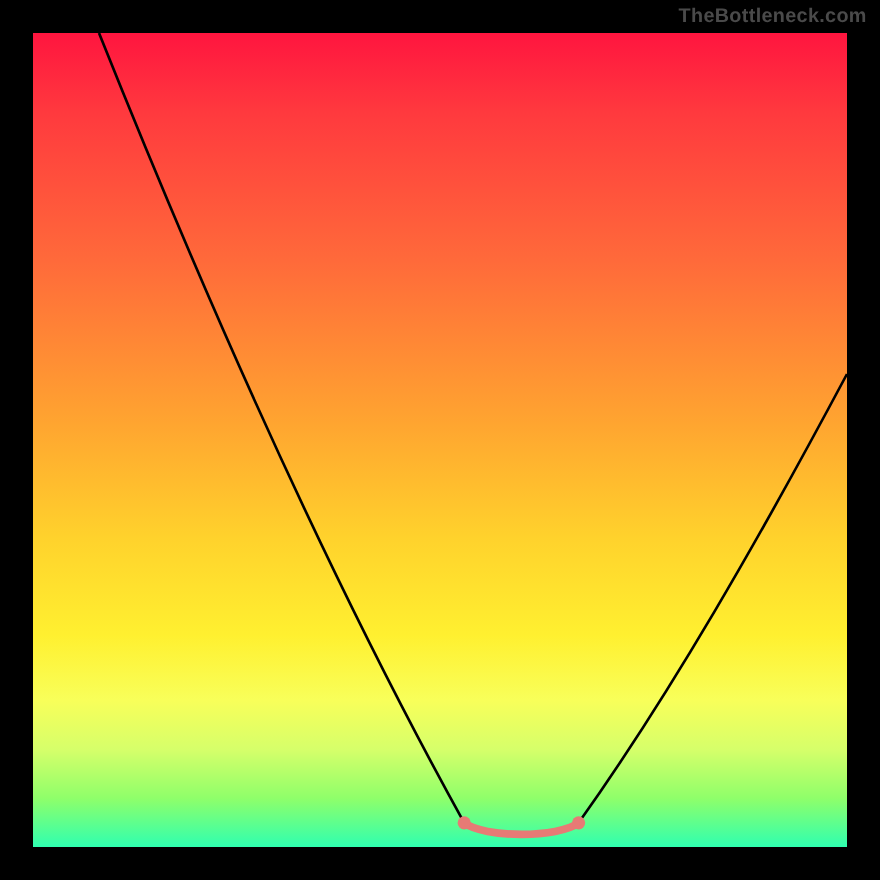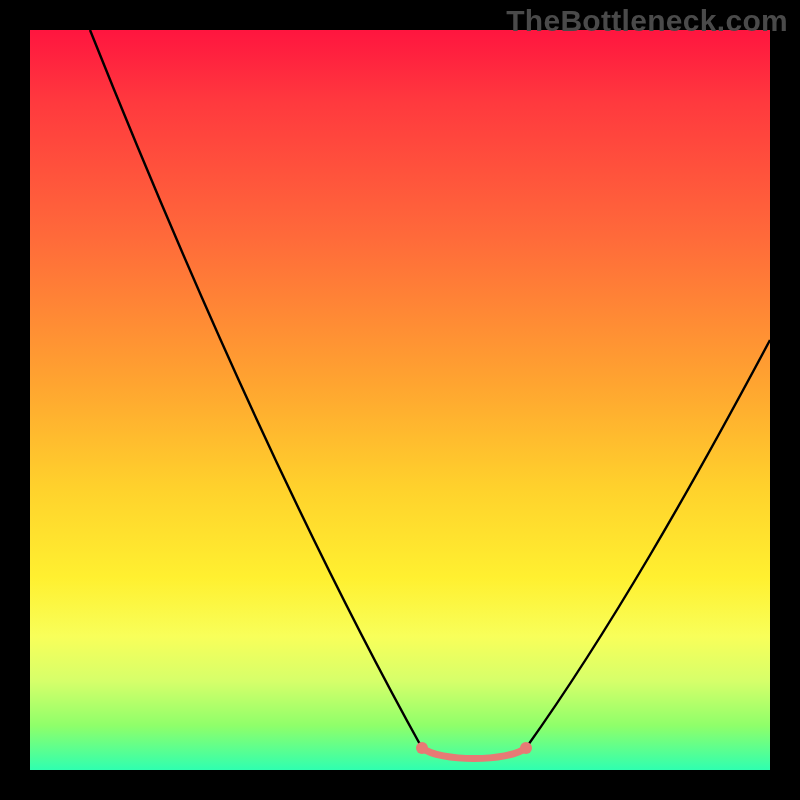--- a/index.html
+++ b/index.html
@@ -36,21 +36,21 @@
       #d6ff6a 88%,
       #8fff6a 94%,
       #2fffb0 100%
     );
   }
   .watermark {
     position: absolute;
     top: 4px;
     right: 12px;
     color: #4a4a4a;
-    font-size: 30px;
+    font-size: 18px;
     font-weight: 600;
     letter-spacing: 0.3px;
     user-select: none;
   }
   svg.curves {
     position: absolute;
     left: 0;
     top: 0;
     width: 740px;
     height: 740px;

